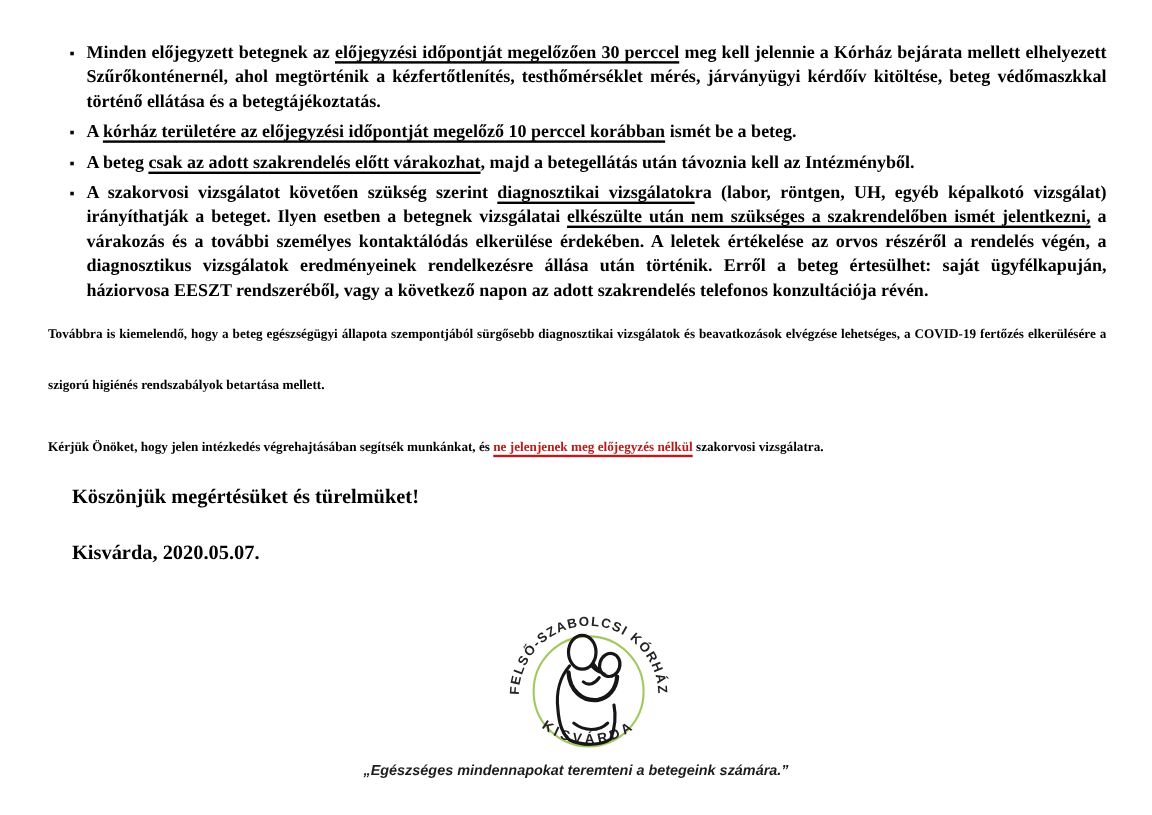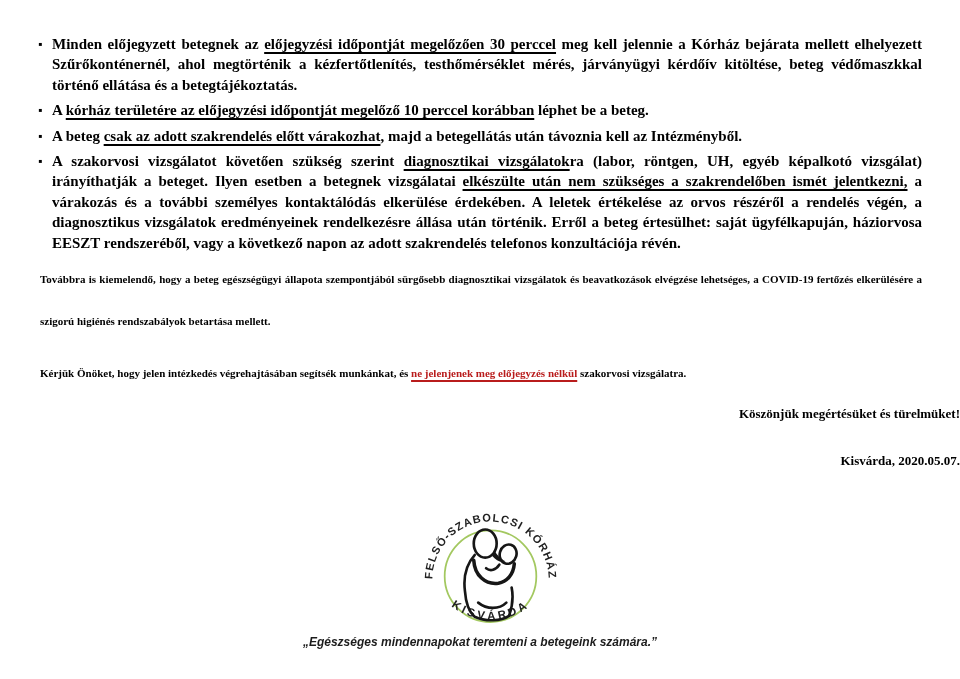--- a/index.html
+++ b/index.html
@@ -11,21 +11,21 @@
     font-family: "Liberation Serif", "DejaVu Serif", serif;
   }
   .page {
     position: relative;
     width: 960px; height: 679px;
     overflow: hidden;
     font-weight: 700;
   }
   .bullets {
     margin: 0;
-    padding: 34px 38px 0 38px;
+    padding: 34px 38px 0 58px;
     list-style: none;
   }
   .bullets li {
     position: relative;
     padding-left: 14px;
     margin-bottom: 5px;
     font-size: 15px;
     line-height: 20.4px;
     text-align: justify;
   }
@@ -42,23 +42,23 @@
   }
   .para {
     font-size: 11px;
     text-align: justify;
     margin: 0 38px 0 40px;
   }
   .spaced { line-height: 42px; }
   .para-further { margin-top: 4px; }
   .para-request { margin-top: 10px; }
   .line-thanks, .line-date {
-    font-size: 13px;
+    font-size: 17px;
     line-height: 20px;
-    text-align: right;
+    text-align: left;
     margin: 0 0 0 60px;
   }
   .line-thanks { margin-top: 10px; }
   .line-date   { margin-top: 27px; }
   .logo {
     position: absolute;
     left: 420px; top: 497px;
     width: 141px; height: 146px;
   }
   .logo svg { width: 100%; height: 100%; display: block; }
@@ -80,21 +80,21 @@
     color: #1c1c1c;
   }
 </style>
 </head>
 <body>
 
 <div class="page">
 
   <ul id="bullets" class="bullets">
       <li><span class="seg">Minden előjegyzett betegnek az </span><span class="seg u">előjegyzési időpontját megelőzően 30 perccel</span><span class="seg"> meg kell jelennie a Kórház bejárata mellett elhelyezett Szűrőkonténernél, ahol megtörténik a kézfertőtlenítés, testhőmérséklet mérés, járványügyi kérdőív kitöltése, beteg védőmaszkkal történő ellátása és a betegtájékoztatás.</span></li>
-      <li><span class="seg">A </span><span class="seg u">kórház területére az előjegyzési időpontját megelőző 10 perccel korábban</span><span class="seg"> léphet be a beteg.</span></li>
+      <li><span class="seg">A </span><span class="seg u">kórház területére az előjegyzési időpontját megelőző 10 perccel korábban</span><span class="seg"> ismét be a beteg.</span></li>
       <li><span class="seg">A beteg </span><span class="seg u">csak az adott szakrendelés előtt várakozhat</span><span class="seg">, majd a betegellátás után távoznia kell az Intézményből.</span></li>
       <li><span class="seg">A szakorvosi vizsgálatot követően szükség szerint </span><span class="seg u">diagnosztikai vizsgálatok</span><span class="seg">ra (labor, röntgen, UH, egyéb képalkotó vizsgálat) irányíthatják a beteget. Ilyen esetben a betegnek vizsgálatai </span><span class="seg u">elkészülte után nem szükséges a szakrendelőben ismét jelentkezni,</span><span class="seg"> a várakozás és a további személyes kontaktálódás elkerülése érdekében. A leletek értékelése az orvos részéről a rendelés végén, a diagnosztikus vizsgálatok eredményeinek rendelkezésre állása után történik. Erről a beteg értesülhet: saját ügyfélkapuján, háziorvosa EESZT rendszeréből, vagy a következő napon az adott szakrendelés telefonos konzultációja révén.</span></li>
     </ul>
 
   <p class="para spaced para-further"><span class="seg">Továbbra is kiemelendő, hogy a beteg egészségügyi állapota szempontjából sürgősebb diagnosztikai vizsgálatok és beavatkozások elvégzése lehetséges, a COVID-19 fertőzés elkerülésére a szigorú higiénés rendszabályok betartása mellett.</span></p>
 
   <p class="para spaced para-request"><span class="seg">Kérjük Önöket, hogy jelen intézkedés végrehajtásában segítsék munkánkat, és </span><span class="seg u" style="color: #b91c1c;">ne jelenjenek meg előjegyzés nélkül</span><span class="seg"> szakorvosi vizsgálatra.</span></p>
 
   <p class="line-thanks">Köszönjük megértésüket és türelmüket!</p>
 

